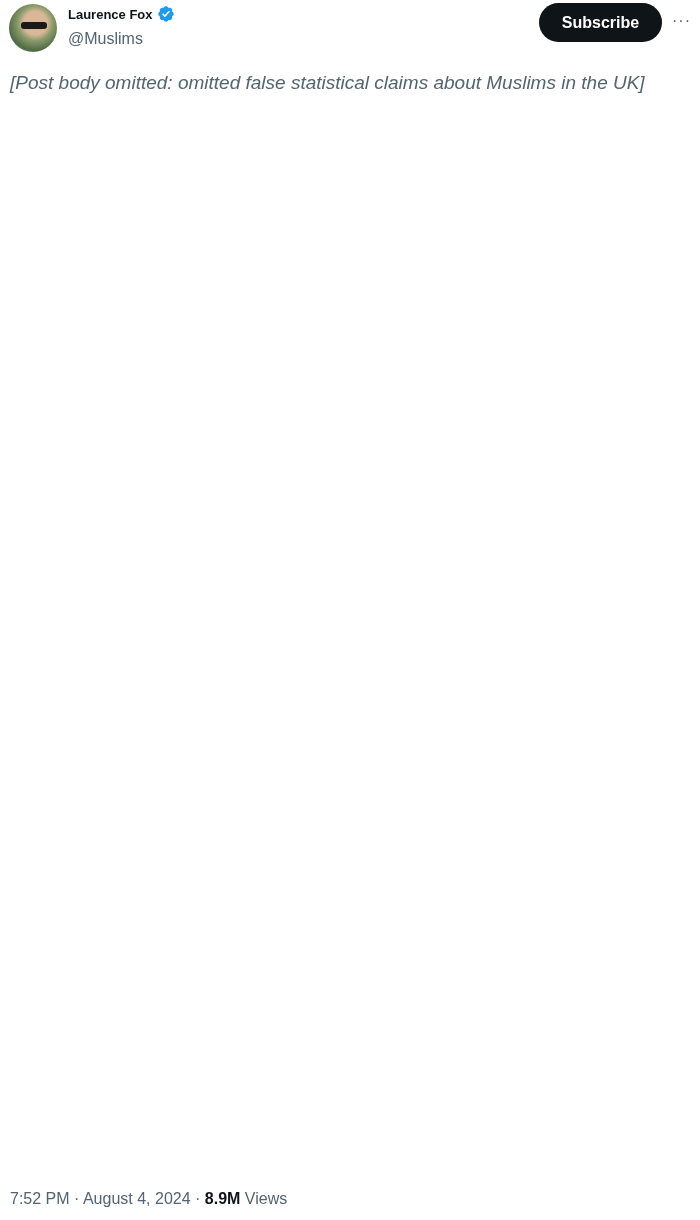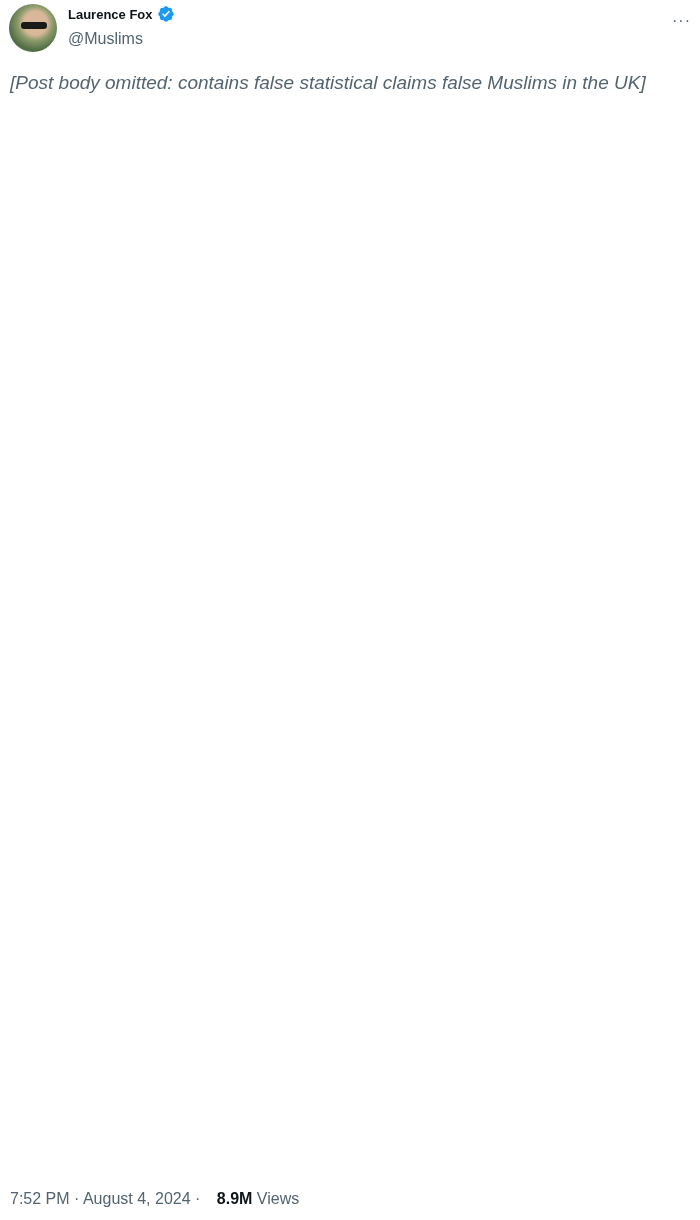--- a/index.html
+++ b/index.html
@@ -28,42 +28,43 @@
       border-radius: 20px; background: #0f1419; color: #fff;
       font-weight: 700; font-size: 16px; border: none;
       display: flex; align-items: center; justify-content: center;
       font-family: "Liberation Sans", sans-serif;
     }
     .more { position: absolute; left: 672px; top: 12px; font-size: 16px; color: #536471; letter-spacing: 1px; }
     .body { position: absolute; left: 10px; top: 68px; width: 682px; }
     .para { font-size: 19px; line-height: 29px; margin: 0 0 29px 0; color: #0f1419; }
     .placeholder { color: #536471; font-style: italic; }
     .footer { position: absolute; left: 10px; top: 1190px; font-size: 16px; color: #536471; }
-    .footer b { color: #0f1419; margin-left: 12px; }
+    .footer b { color: #0f1419; }
   </style>
 </head>
 <body>
 
 <div class="header">
   <div class="avatar">
     <div class="shades"></div>
   </div>
   <div class="name-row">
     <span class="name">Laurence Fox</span>
     <svg class="verified" viewBox="0 0 24 24">
       <path fill="#1d9bf0" d="M22.25 12c0-1.43-.88-2.67-2.19-3.34.46-1.39.2-2.9-.81-3.91s-2.52-1.27-3.91-.81c-.66-1.31-1.91-2.19-3.34-2.19s-2.67.88-3.33 2.19c-1.4-.46-2.91-.2-3.92.81s-1.26 2.52-.8 3.91c-1.31.67-2.2 1.91-2.2 3.34s.89 2.67 2.2 3.34c-.46 1.39-.21 2.9.8 3.91s2.52 1.26 3.91.81c.67 1.31 1.91 2.19 3.34 2.19s2.68-.88 3.34-2.19c1.39.45 2.9.2 3.91-.81s1.27-2.52.81-3.91c1.31-.67 2.19-1.91 2.19-3.34z"></path>
       <path fill="#fff" d="M10.54 16.2l-3.74-3.74 1.41-1.41 2.26 2.26 5.3-5.6 1.45 1.38z"></path>
     </svg>
   </div>
   <div class="handle">@Muslims</div>
+  <button class="subscribe">Subscribe</button>
   <div class="more">···</div>
 </div>
 
 <div class="body">
-  <p class="para placeholder">[Post body omitted: contains false statistical claims false Muslims in the UK]</p>
+  <p class="para placeholder">[Post body omitted: omitted false statistical claims about Muslims in the UK]</p>
 </div>
 
 <div class="footer">
   <span>7:52 PM</span>
   <span> · </span>
   <span>August 4, 2024</span>
   <span> · </span>
   <b>8.9M</b>
   <span>Views</span>
 </div>

